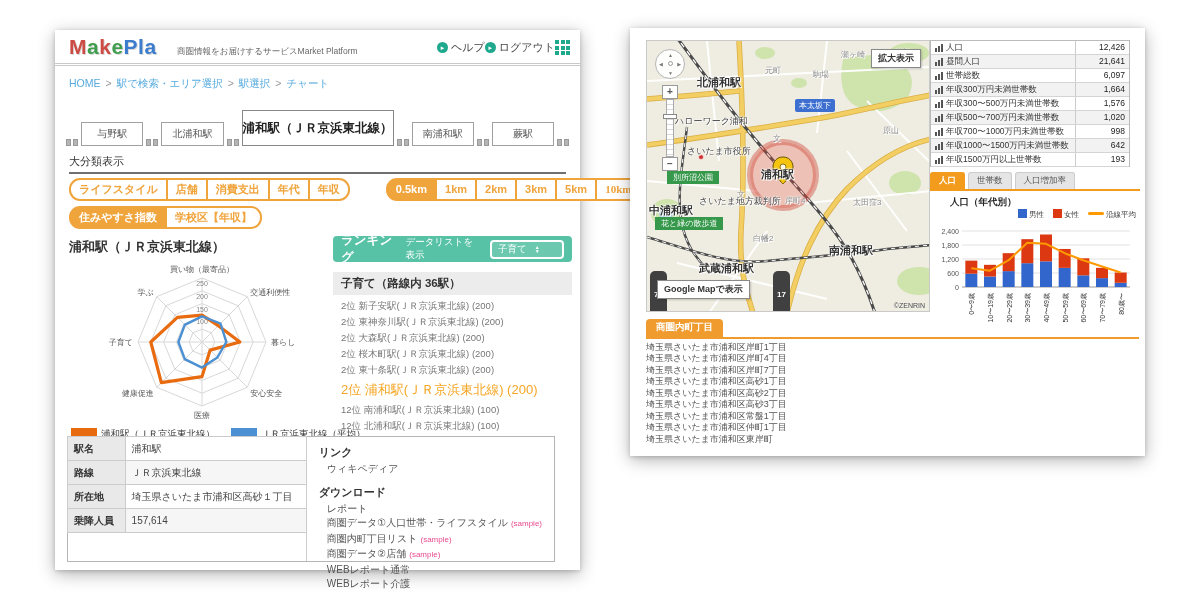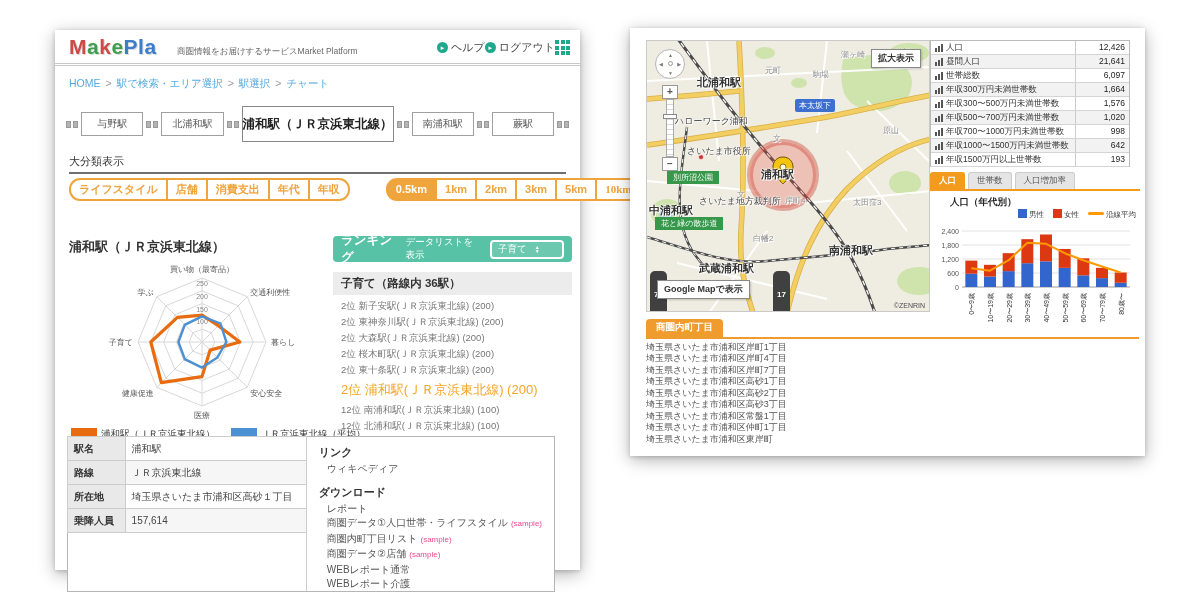--- a/index.html
+++ b/index.html
@@ -16,21 +16,21 @@
   .appbar-links a { display:flex; align-items:center; gap:3px; cursor:pointer; }
   .circle-icon { width:11px; height:11px; border-radius:50%; background:#1ea88c; color:#fff; font-size:7px; line-height:11px; text-align:center; display:inline-block; }
   .grid-icon { display:grid; grid-template-columns:repeat(3,4px); grid-gap:1.5px; }
   .grid-icon i { width:4px; height:4px; background:#1ea88c; }
 
   .breadcrumb { position:absolute; left:14px; top:47px; font-size:10.5px; color:#999; }
   .bc-link { color:#55aade; text-decoration:none; cursor:pointer; }
   .bc-sep { margin:0 5px; color:#999; }
 
   
-  .station-tabs { position:absolute; left:8px; top:72px; right:8px; height:44px; display:flex; align-items:center; }
+  .station-tabs { position:absolute; left:8px; top:72px; right:8px; height:44px; display:flex; align-items:flex-end; }
   .conn { display:flex; gap:2px; margin:0 3px; }
   .conn i { width:5px; height:7px; background:#b5b5b5; border:1px solid #999; }
   .station-tab { border:1px solid #a0a0a0; background:#fff; color:#555; font-size:10px; height:24px; flex:1; display:flex; align-items:center; justify-content:center; cursor:pointer; white-space:nowrap; }
   .station-tab.active { height:36px; font-size:12.5px; font-weight:bold; color:#222; border-color:#888; flex:1.9; }
 
   .section-title { position:absolute; left:14px; top:124px; right:14px; font-size:11px; color:#333; border-bottom:2px solid #707070; padding-bottom:3px; }
 
   
   .btn-area { position:absolute; left:14px; top:148px; right:6px; }
   .btn-row { display:flex; margin-bottom:5px; }
@@ -53,21 +53,21 @@
   .rb-title { font-size:12.5px; font-weight:bold; }
   .rb-action { font-size:9.5px; cursor:pointer; }
   .rb-select { margin-left:auto; border:2px solid #fff; border-radius:4px; height:19px; padding:0 4px 0 6px; font-size:9.5px; display:flex; align-items:center; gap:8px; min-width:74px; background:rgba(255,255,255,.12); cursor:pointer; }
   .stepper { font-size:5px; line-height:4.5px; text-align:center; }
   .ranking-list { margin-top:10px; }
   .rl-header { background:#ececec; font-weight:bold; font-size:11.5px; color:#333; padding:4px 8px; margin-bottom:3px; }
   .rl-item { font-size:9.5px; color:#777; padding:1.5px 8px; cursor:pointer; white-space:nowrap; }
   .rl-item.hl { color:#f5a623; font-size:13px; padding:3px 8px; }
 
   
-  .info-box { position:absolute; left:12px; top:406px; width:488px; height:156px; border:1px solid #b5b5b5; display:flex; background:#fff; }
+  .info-box { position:absolute; left:12px; top:406px; width:488px; height:126px; border:1px solid #b5b5b5; display:flex; background:#fff; }
   .info-table { border-collapse:collapse; align-self:flex-start; margin:-1px 0 0 -1px; }
   .info-table td { border:1px solid #ccc; font-size:10px; padding:4.5px 6px; }
   .info-table td.lbl { background:#e9e9e9; font-weight:bold; width:62px; color:#333; }
   .info-table td.val { color:#444; width:198px; }
   .info-table tr:nth-child(even) td.val { background:#f6f6f6; }
   .links-col { padding:8px 12px; flex:1; border-left:1px solid #ccc; margin-left:-1px; }
   .links-col h4 { font-size:11px; color:#333; margin-bottom:2px; }
   .links-col h4.dl { margin-top:8px; }
   .link-item { font-size:10px; color:#555; padding-left:8px; line-height:14.5px; cursor:pointer; white-space:nowrap; }
   .sample { color:#e84a8f; font-size:8px; margin-left:3px; }
@@ -196,20 +196,26 @@
           <div class="obtn">年代</div>
           <div class="obtn">年収</div>
         </div>
       <div class="btn-group dist-group" id="distGroup">
           <div class="obtn active">0.5km</div>
           <div class="obtn">1km</div>
           <div class="obtn">2km</div>
           <div class="obtn">3km</div>
           <div class="obtn">5km</div>
           <div class="obtn">10km</div>
+        </div>
+    </div>
+    <div class="btn-row">
+      <div class="btn-group" id="catRow1">
+          <div class="obtn active">住みやすさ指数</div>
+          <div class="obtn">学校区【年収】</div>
         </div>
     </div>
   </div>
 
   <h3 class="radar-title">浦和駅（ＪＲ京浜東北線）</h3>
   <svg id="radarSvg" width="276" height="172" viewBox="0 0 276 172">
       <polygon points="141.0,73.2 150.1,76.9 153.8,86.0 150.1,95.1 141.0,98.8 131.9,95.1 128.2,86.0 131.9,76.9" fill="none" stroke="#d8d8d8" stroke-width="1"></polygon>
       <polygon points="141.0,60.4 159.1,67.9 166.6,86.0 159.1,104.1 141.0,111.6 122.9,104.1 115.4,86.0 122.9,67.9" fill="none" stroke="#d8d8d8" stroke-width="1"></polygon>
       <polygon points="141.0,47.6 168.2,58.8 179.4,86.0 168.2,113.2 141.0,124.4 113.8,113.2 102.6,86.0 113.8,58.8" fill="none" stroke="#d8d8d8" stroke-width="1"></polygon>
       <polygon points="141.0,34.8 177.2,49.8 192.2,86.0 177.2,122.2 141.0,137.2 104.8,122.2 89.8,86.0 104.8,49.8" fill="none" stroke="#d8d8d8" stroke-width="1"></polygon>

